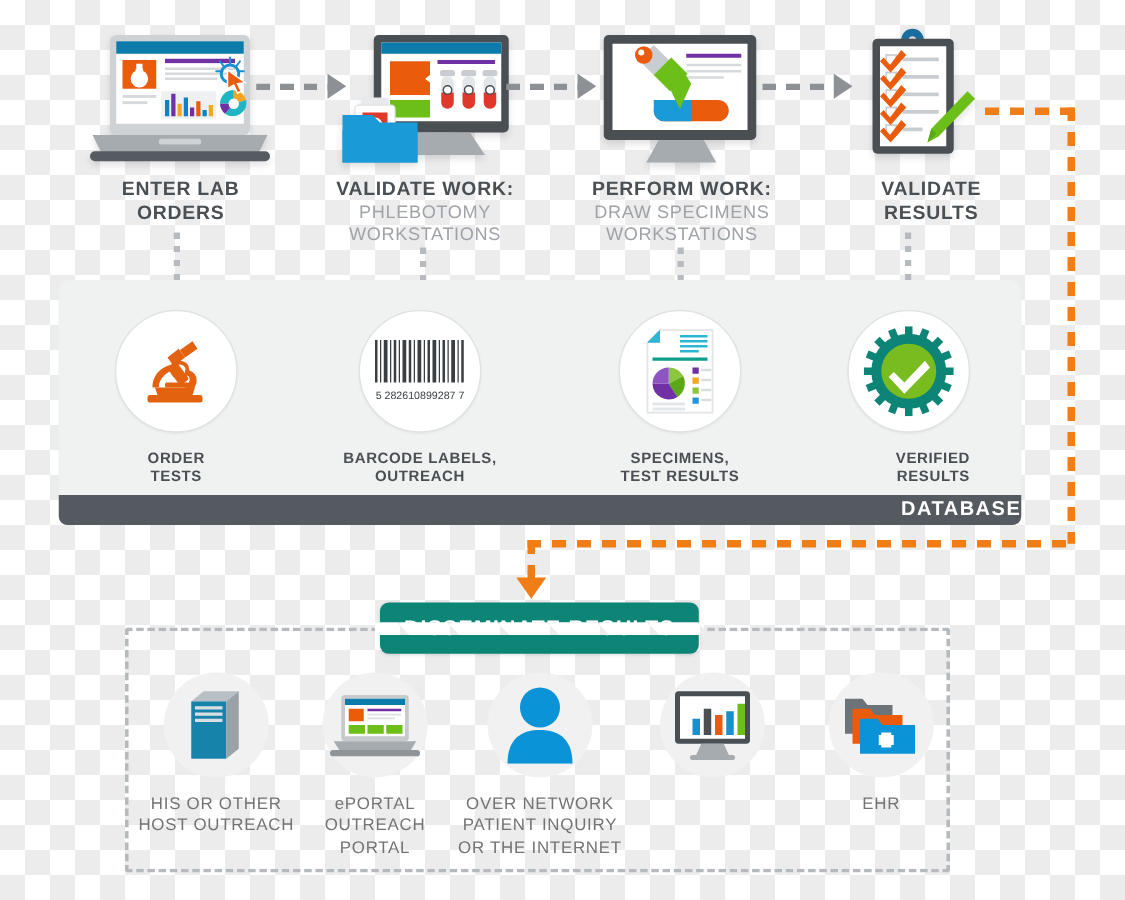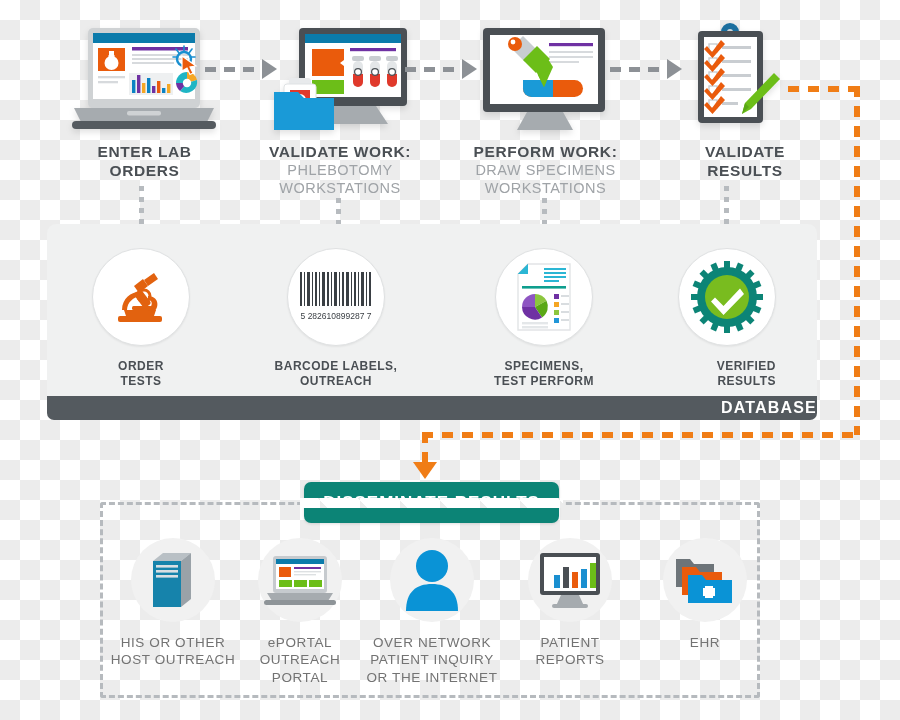--- a/index.html
+++ b/index.html
@@ -395,21 +395,21 @@
             <rect x="47" y="57" width="8" height="2" fill="#d9dde0"></rect>
         </g>
         <g fill="#e4e7e9">
           <rect x="8" y="60" width="26" height="2.4"></rect>
             <rect x="8" y="64" width="26" height="2.4"></rect>
         </g>
       </svg>
     </div>
     <div class="db-caption" style="width:150px;margin-left:-26px;">
       <div>SPECIMENS,</div>
-      <div>TEST PERFORM</div>
+      <div>TEST RESULTS</div>
     </div>
   </div>
 
   <div class="db-item" style="left:678px;top:248px;width:98px;text-align:right;">
     <div class="db-circle">
       <svg width="72" height="72" viewBox="0 0 72 72">
         <g fill="#0c8476">
           <circle cx="36" cy="36" r="30"></circle>
           <g>
             <rect x="33" y="0" width="6" height="72"></rect>
@@ -518,24 +518,20 @@
           <rect x="20" y="24" width="6" height="13" fill="#1a8fd0"></rect>
           <rect x="29" y="16" width="6" height="21" fill="#4a4f54"></rect>
           <rect x="38" y="21" width="6" height="16" fill="#ea5b0c"></rect>
           <rect x="47" y="18" width="6" height="19" fill="#1a8fd0"></rect>
           <rect x="56" y="12" width="6" height="25" fill="#6cbe18"></rect>
         </g>
         <path d="M27,44 L45,44 L50,55 L22,55 Z" fill="#a6abaf"></path>
         <rect x="18" y="53" width="36" height="4" rx="2" fill="#a6abaf"></rect>
       </svg>
     </div>
-    <div class="bn-caption">
-      <div>PATIENT</div>
-      <div>REPORTS</div>
-    </div>
   </div>
 
   <div class="bn-item" style="left:650px;top:538px;width:110px;">
     <div class="bn-halo">
       <svg width="62" height="54" viewBox="0 0 62 54">
         <path d="M2,6 L16,6 L20,11 L40,11 L40,34 L2,34 Z" fill="#6d7479"></path>
         <path d="M8,14 L22,14 L26,19 L48,19 L48,42 L8,42 Z" fill="#ea5b0c"></path>
         <path d="M14,22 L28,22 L32,27 L58,27 L58,50 L14,50 Z" fill="#0a93d6"></path>
         <g fill="#ffffff">
           <rect x="31" y="33" width="8" height="12"></rect>

